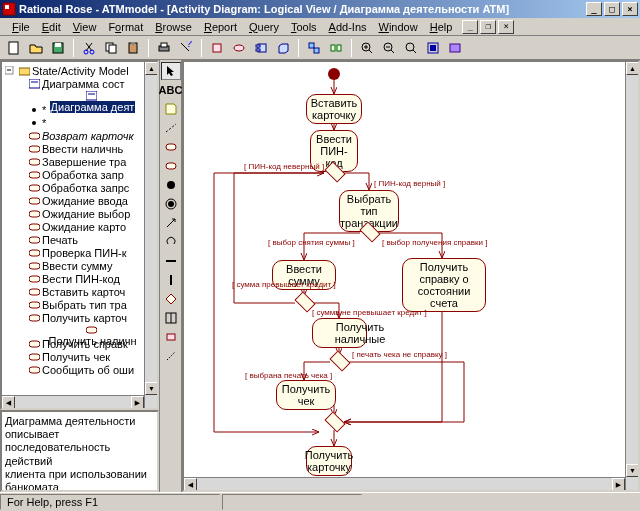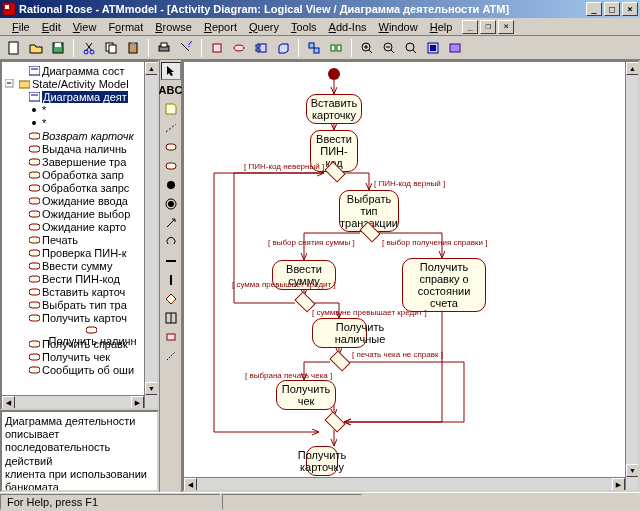--- a/index.html
+++ b/index.html
@@ -198,44 +198,44 @@
         <rect x="2" y="3" width="10" height="8" fill="#a8f" stroke="#408"></rect>
       </svg>
     </div>
 </div>
 
 <div class="client">
 
   <div class="left-col">
     <div class="tree-box">
       <div class="tree-inner" id="tree-inner">
+          <div class="tree-row">
+            <span class="ticon">
+              <svg width="11" height="10">
+                <rect x="0" y="0" width="8" height="8" fill="#fff" stroke="#888"></rect>
+                <line x1="2" y1="4" x2="6" y2="4" stroke="#000"></line>
+              </svg>
+            </span>
+            <span class="ticon">
+              <svg width="11" height="10">
+                <rect x="0" y="2" width="11" height="7" fill="#ffd96b" stroke="#806000"></rect>
+              </svg>
+            </span>
+            <span class="lbl">State/Activity Model</span>
+          </div>
           <div class="tree-row" style="padding-left: 24px;">
             <span class="ticon">
               <svg width="11" height="10">
                 <rect x="0" y="0" width="11" height="9" fill="#fff" stroke="#008"></rect>
                 <line x1="2" y1="3" x2="9" y2="3" stroke="#008"></line>
               </svg>
             </span>
             <span class="lbl">Диаграмма сост</span>
           </div>
-          <div class="tree-row">
-            <span class="ticon">
-              <svg width="11" height="10">
-                <rect x="0" y="0" width="8" height="8" fill="#fff" stroke="#888"></rect>
-                <line x1="2" y1="4" x2="6" y2="4" stroke="#000"></line>
-              </svg>
-            </span>
-            <span class="ticon">
-              <svg width="11" height="10">
-                <rect x="0" y="2" width="11" height="7" fill="#ffd96b" stroke="#806000"></rect>
-              </svg>
-            </span>
-            <span class="lbl">State/Activity Model</span>
-          </div>
-          <div class="tree-row sel" style="padding-left: 24px;">
+          <div class="tree-row sel" style="padding-left: 24px; flex-direction: column;">
             <span class="ticon">
               <svg width="11" height="10">
                 <rect x="0" y="0" width="11" height="9" fill="#fff" stroke="#008"></rect>
                 <line x1="2" y1="3" x2="9" y2="3" stroke="#008"></line>
               </svg>
             </span>
             <span class="lbl">Диаграмма деят</span>
           </div>
           <div class="tree-row" style="padding-left: 24px;">
             <span class="ticon">
@@ -260,21 +260,21 @@
               </svg>
             </span>
             <span class="lbl">Возврат карточк</span>
           </div>
           <div class="tree-row" style="padding-left: 24px;">
             <span class="ticon">
               <svg width="11" height="10">
                 <rect x="0" y="2" width="11" height="6" rx="3" fill="#ffe" stroke="#800"></rect>
               </svg>
             </span>
-            <span class="lbl">Выдача наличнь</span>
+            <span class="lbl">Ввести наличнь</span>
           </div>
           <div class="tree-row" style="padding-left: 24px;">
             <span class="ticon">
               <svg width="11" height="10">
                 <rect x="0" y="2" width="11" height="6" rx="3" fill="#ffe" stroke="#800"></rect>
               </svg>
             </span>
             <span class="lbl">Завершение тра</span>
           </div>
           <div class="tree-row" style="padding-left: 24px;">
@@ -561,27 +561,27 @@
 состоянии счета</span>
         </div>
       <div class="diamond" style="left:112px; top:234px;"></div>
       <div class="guard" style="left:4px; top:218px;margin-left:44px;">[ сумма превышает кредит ]</div>
       <div class="guard" style="left:128px; top:246px;">[ сумма не превышает кредит ]</div>
       <div class="activity" style="left:128px; top:256px; width:54px;padding-left:47px;">
           <span>Получить
 наличные</span>
         </div>
       <div class="diamond" style="left:147px; top:293px;"></div>
-      <div class="guard" style="left:168px; top:288px;">[ печать чека не справк ]</div>
+      <div class="guard" style="left:168px; top:288px;">[ печать чека не справку ]</div>
       <div class="guard" style="left:61px; top:309px;">[ выбрана печать чека ]</div>
       <div class="activity" style="left:92px; top:318px; width:60px;">
           <span>Получить чек</span>
         </div>
       <div class="diamond" style="left:142px; top:354px;"></div>
-      <div class="activity" style="left:122px; top:384px; width:32px;">
+      <div class="activity" style="left:122px; top:384px; width:46px;">
           <span>Получить
 карточку</span>
         </div>
     </div>
     <div class="scroll-v">
       <div class="sb-btn" style="top:0">▲</div>
       <div class="sb-btn" style="bottom:13px">▼</div>
     </div>
     <div class="scroll-h">
       <div class="sb-btn" style="left:0">◀</div>

